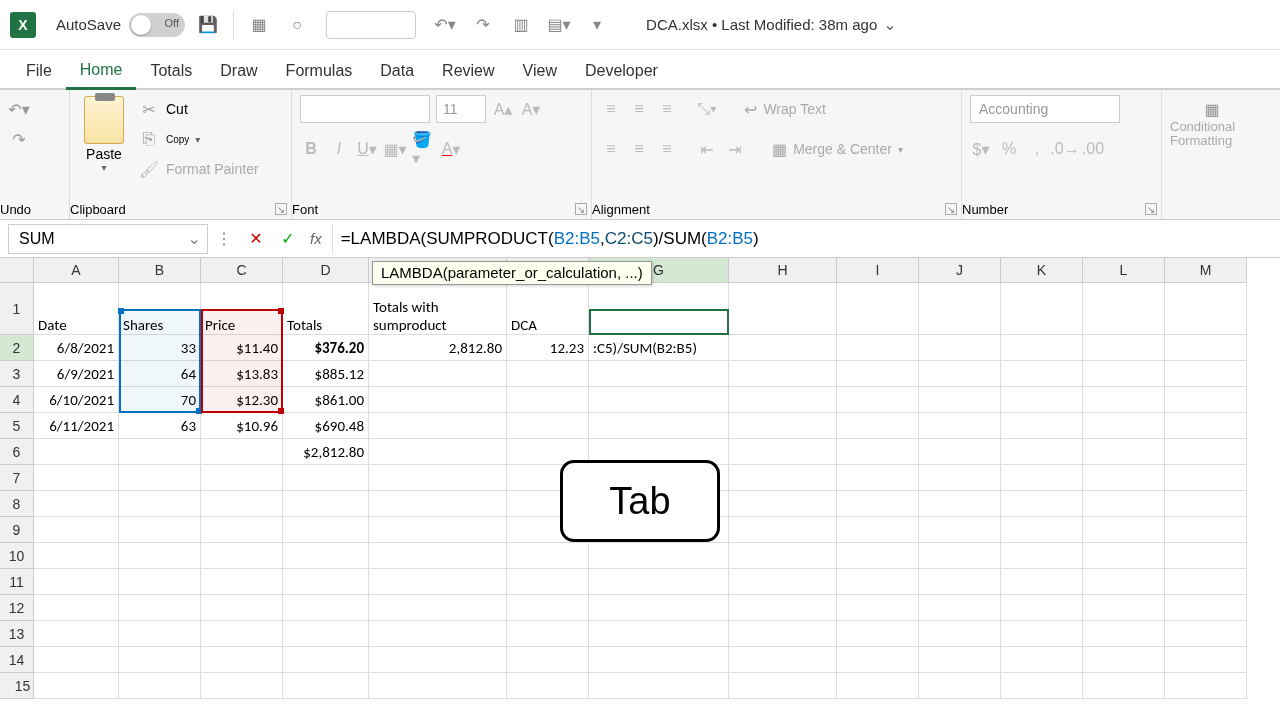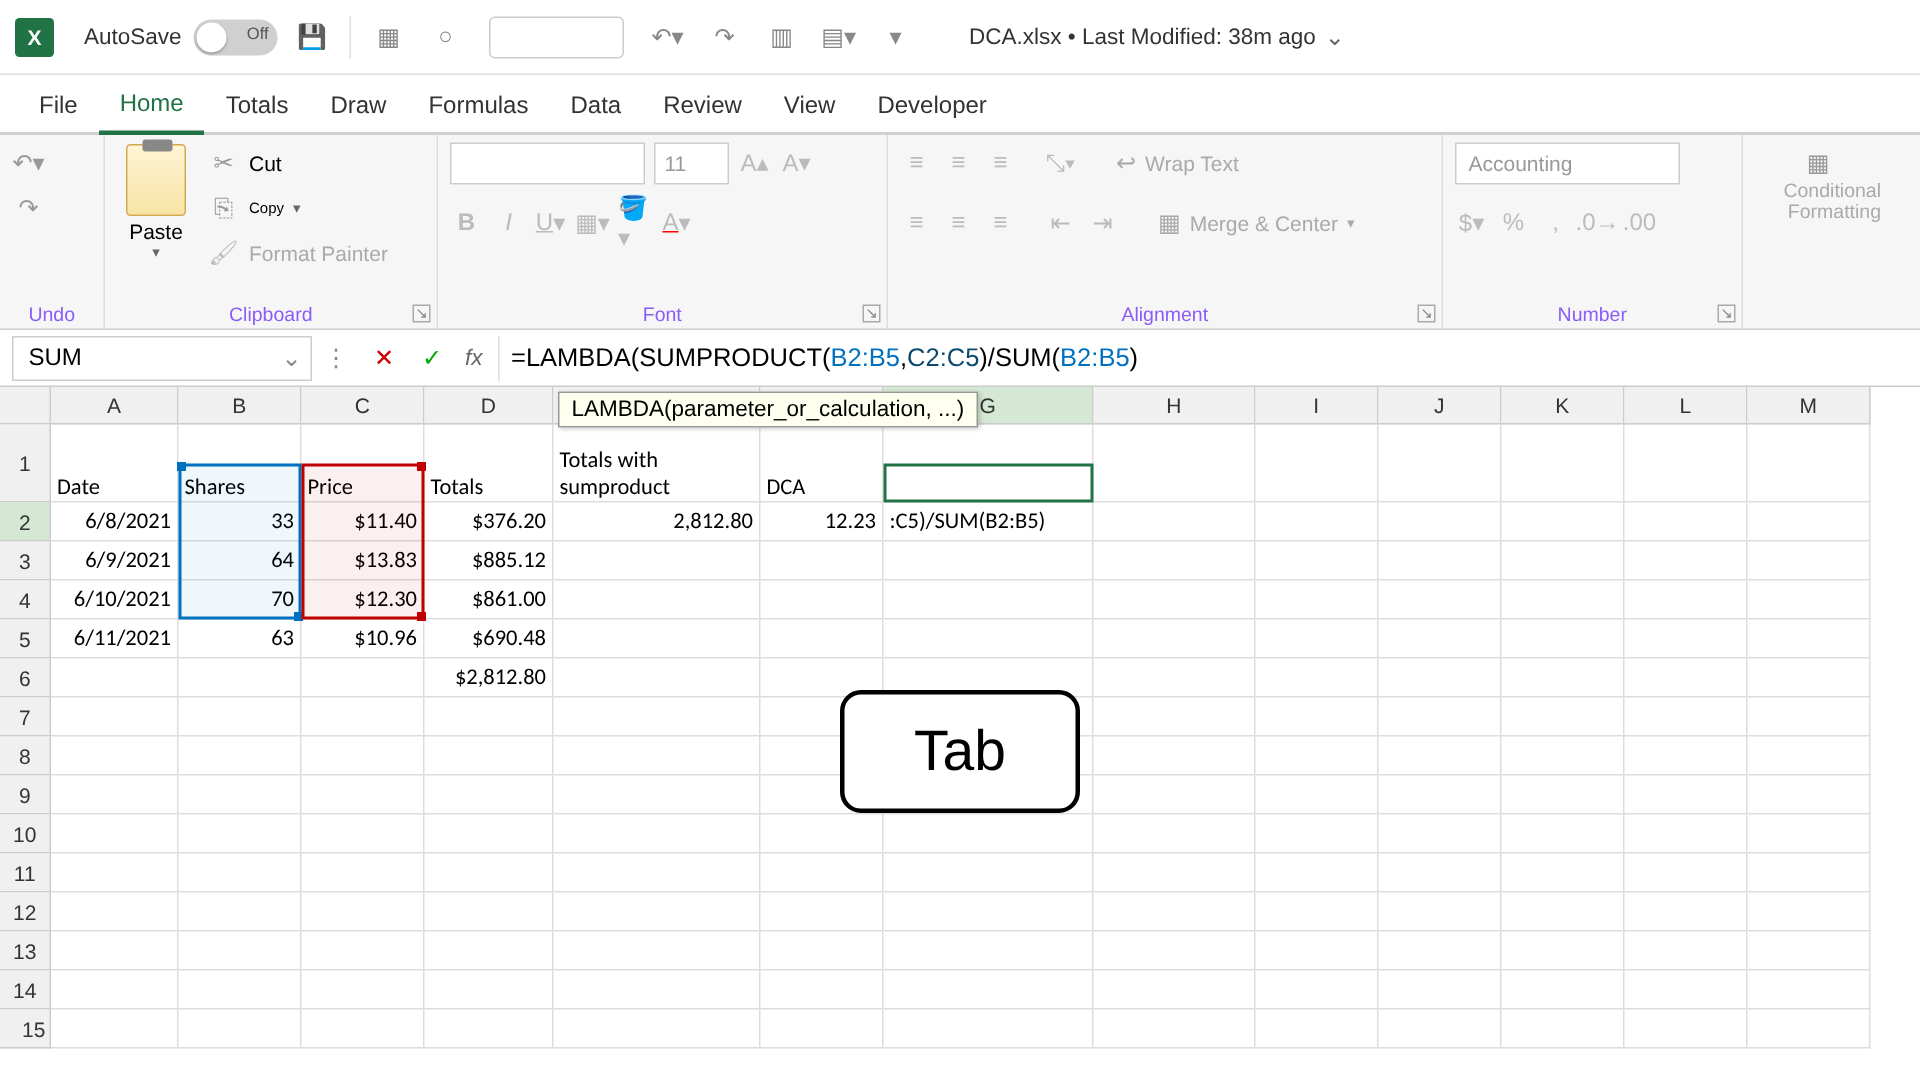--- a/index.html
+++ b/index.html
@@ -18,21 +18,21 @@
 .doc-title{font-size:15px;color:#333;margin-left:30px}
 
 
 .ribbon-tabs{height:40px;background:#fff;display:flex;align-items:flex-end;padding:0 12px;border-bottom:2px solid #d0d0d0}
 .rtab{padding:8px 14px;font-size:16px;color:#333;cursor:pointer}
 .rtab.active{border-bottom:3px solid #217346;color:#217346;font-weight:500;margin-bottom:-2px}
 
 
 .ribbon{height:130px;background:#f6f6f6;display:flex;border-bottom:1px solid #ccc;position:relative}
 .rgroup{border-right:1px solid #ddd;padding:4px 8px 2px;display:flex;flex-direction:column;position:relative}
-.rgroup-label{position:absolute;bottom:2px;left:0;right:0;text-align:center;font-size:13px;color:#8b5cf6}
+.rgroup-label{position:absolute;bottom:2px;left:0;right:0;text-align:left;font-size:13px;color:#000000}
 .rgroup-launch{position:absolute;bottom:4px;right:4px;font-size:10px;color:#888;width:12px;height:12px;border:1px solid #aaa;display:flex;align-items:center;justify-content:center}
 .ribbon-icon{width:22px;height:22px;display:inline-flex;align-items:center;justify-content:center;color:#999}
 .ribbon-icon.disabled{color:#bbb}
 .rb-row{display:flex;align-items:center;gap:6px;height:30px}
 .paste-section{display:flex;flex-direction:column;align-items:center;padding:2px 6px}
 .paste-icon{width:40px;height:48px;border:1px solid #d4a84b;background:linear-gradient(#fff4d4,#f7e3a4);border-radius:3px;position:relative;margin-bottom:2px}
 .paste-icon::before{content:"";position:absolute;top:-4px;left:10px;width:20px;height:8px;background:#888;border-radius:2px}
 .font-box{width:130px;height:28px;border:1px solid #ccc;background:#fff}
 .size-box{width:50px;height:28px;border:1px solid #ccc;background:#fff;display:flex;align-items:center;padding:0 6px;font-size:14px;color:#999}
 .num-box{width:150px;height:28px;border:1px solid #ccc;background:#fff;display:flex;align-items:center;padding:0 8px;font-size:14px;color:#999}
@@ -223,21 +223,21 @@
       <span class="ribbon-icon disabled">.0→</span>
       <span class="ribbon-icon disabled">.00</span>
     </div>
     <div class="rgroup-label">Number</div>
     <div class="rgroup-launch">↘</div>
   </div>
 
   <div class="rgroup" style="width:100px;border-right:none">
     <div style="display:flex;flex-direction:column;align-items:center;padding-top:4px;color:#aaa">
       <span class="ribbon-icon">▦</span>
-      <span style="font-size:13px;text-align:right;line-height:1.1">Conditional Formatting</span>
+      <span style="font-size:13px;text-align:left;line-height:1.1">Conditional Formatting</span>
     </div>
   </div>
 </div>
 
 <div class="formula-row">
   <div class="namebox">
     <span>SUM</span>
     <span class="namebox-dd">⌄</span>
   </div>
   <div class="fb-btn">⋮</div>
@@ -309,21 +309,21 @@
           <div class="cell hdr wI" style="width: 82px; height: 52px; align-items: flex-end; white-space: normal; line-height: 1.2;"></div>
           <div class="cell hdr wJ" style="width: 82px; height: 52px; align-items: flex-end; white-space: normal; line-height: 1.2;"></div>
           <div class="cell hdr wK" style="width: 82px; height: 52px; align-items: flex-end; white-space: normal; line-height: 1.2;"></div>
           <div class="cell hdr wL" style="width: 82px; height: 52px; align-items: flex-end; white-space: normal; line-height: 1.2;"></div>
           <div class="cell hdr wM" style="width: 82px; height: 52px; align-items: flex-end; white-space: normal; line-height: 1.2;"></div>
         </div>
         <div class="crow" style="height: 26px;">
           <div class="cell wA r" style="width: 85px;">6/8/2021</div>
           <div class="cell wB r" style="width: 82px;">33</div>
           <div class="cell wC r" style="width: 82px;">$11.40</div>
-          <div class="cell wD r" style="width: 86px;">$376.20</div>
+          <div class="cell wD r" style="width: 86px; font-weight: bold;">$376.20</div>
           <div class="cell wE r" style="width: 138px; text-align: right;">2,812.80</div>
           <div class="cell wF r" style="width: 82px;">12.23</div>
           <div class="cell wG" style="width: 140px;">:C5)/SUM(B2:B5)</div>
           <div class="cell wH" style="width: 108px;"></div>
           <div class="cell wI" style="width: 82px;"></div>
           <div class="cell wJ" style="width: 82px;"></div>
           <div class="cell wK" style="width: 82px;"></div>
           <div class="cell wL" style="width: 82px;"></div>
           <div class="cell wM" style="width: 82px;"></div>
         </div>

